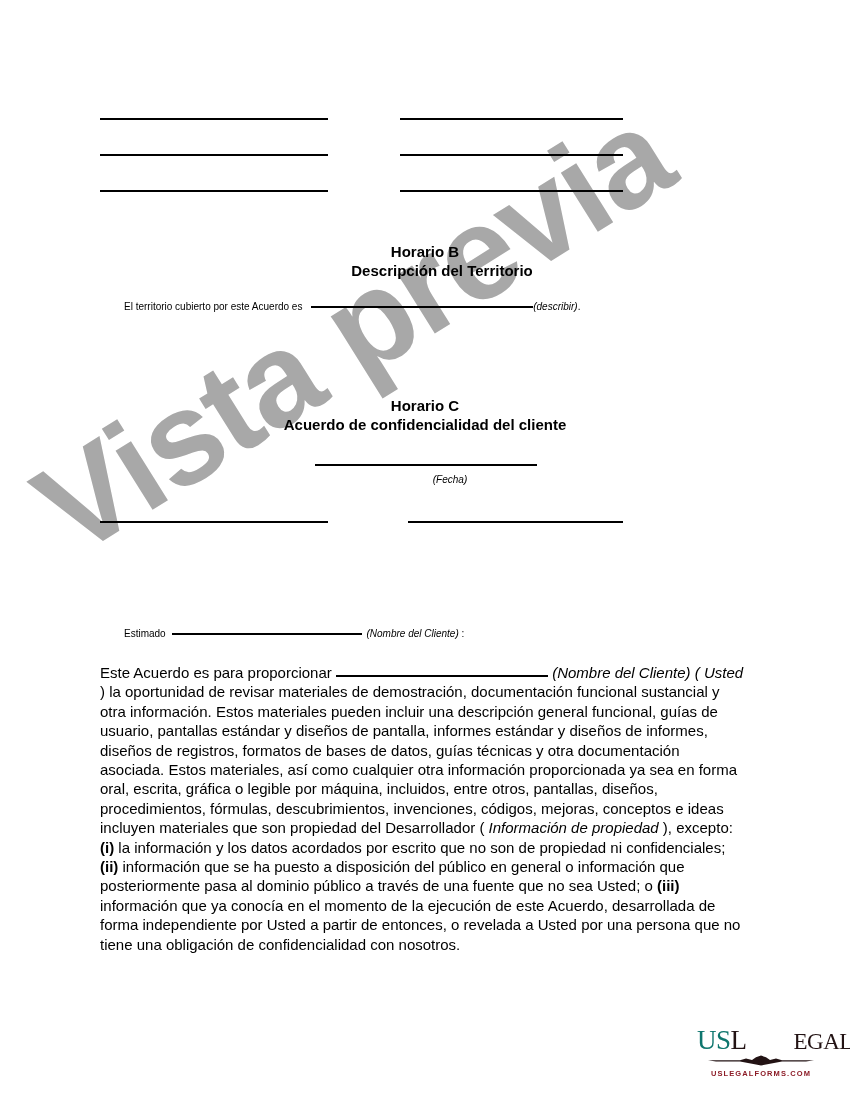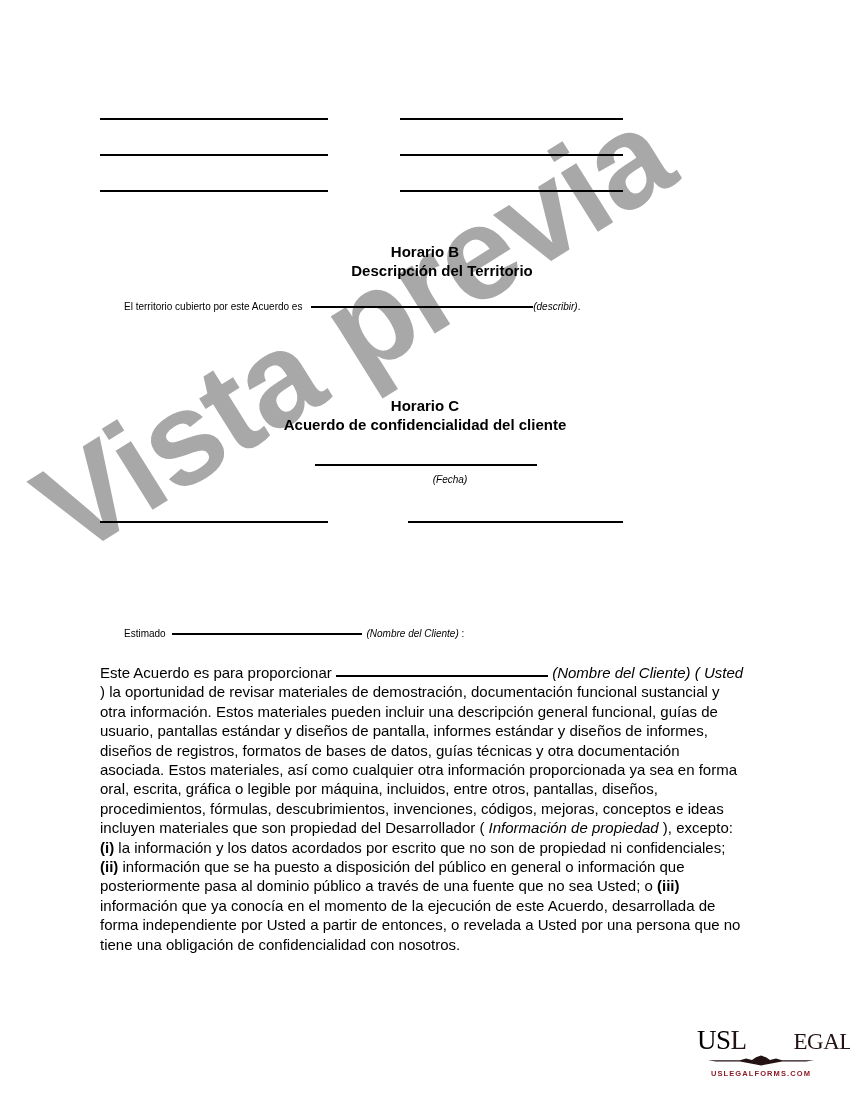--- a/index.html
+++ b/index.html
@@ -117,21 +117,21 @@
     text-align: center;
   }
   #logo .logo-wordmark {
     font-family: "Liberation Serif", serif;
     font-size: 27px;
     line-height: 28px;
     letter-spacing: -0.5px;
     white-space: nowrap;
   }
   #logo .logo-us {
-    color: #000000;
+    color: #0f766e;
     font-weight: normal;
   }
   #logo .logo-legal {
     color: #231314;
     font-weight: normal;
   }
   #logo .logo-legal .sc {
     font-size: 23px;
     margin-left: 47px;
   }

